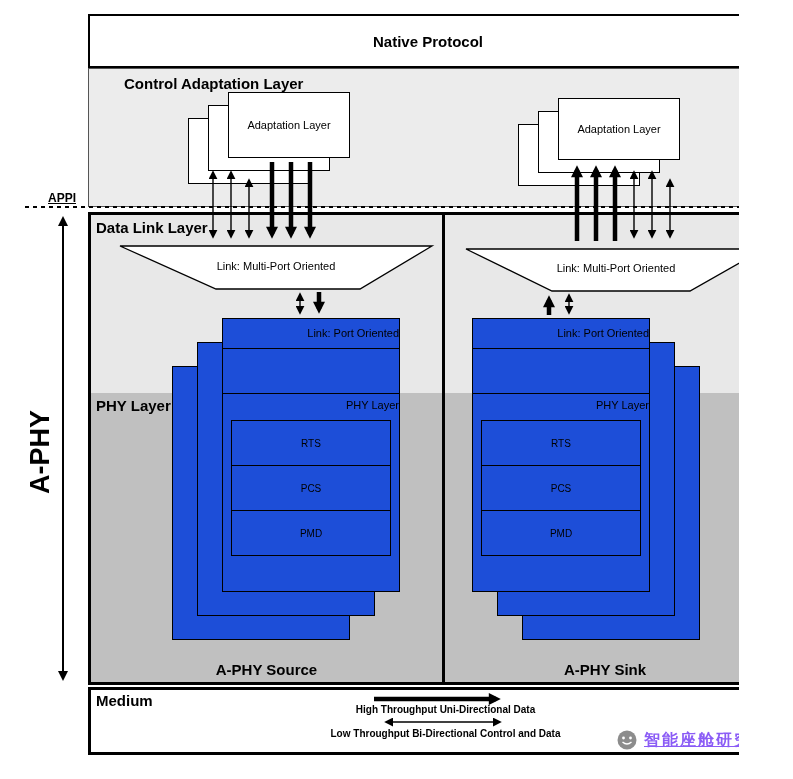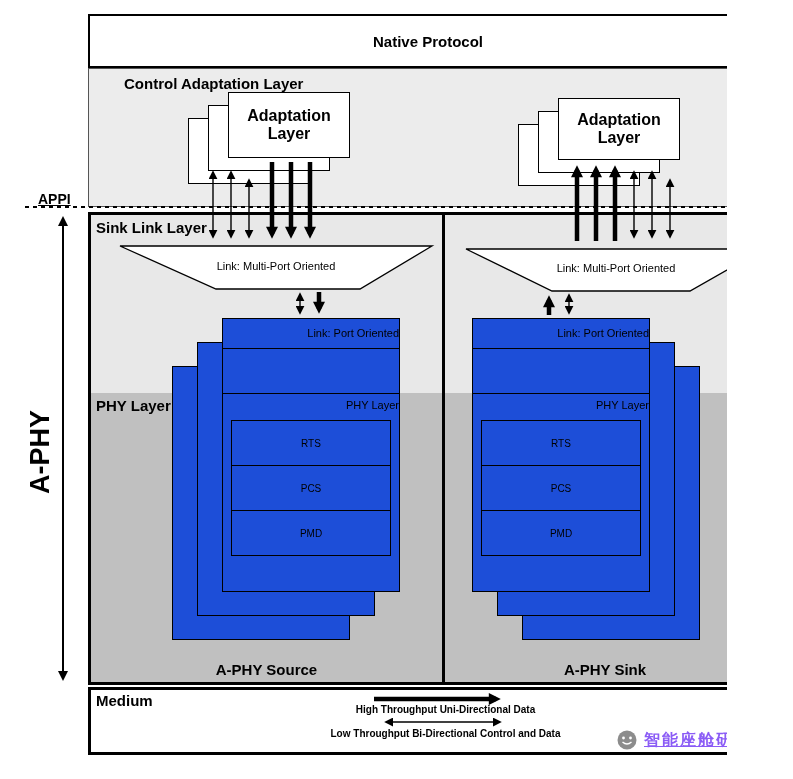--- a/index.html
+++ b/index.html
@@ -1,22 +1,22 @@
 <!DOCTYPE html>
 <html><head>
 <meta charset="utf-8">
 <style>
   html,body{margin:0;padding:0;background:#ffffff;}
   body{font-family:"Liberation Sans","DejaVu Sans",sans-serif;color:#000;}
-  .canvas{position:relative;width:727px;height:779px;background:#fff;overflow:hidden;}
+  .canvas{position:relative;width:727px;height:779px;background:#fff;overflow:hidden;padding-left:12px;}
   .abs{position:absolute;box-sizing:border-box;}
   .box{border:1px solid #000;background:#fff;}
   .ctr{display:flex;align-items:center;justify-content:center;text-align:center;}
   .lbl-lg{font-size:15px;font-weight:bold;white-space:nowrap;}
-  .lbl-sm{font-size:16px;font-weight:bold;}
+  .lbl-sm{font-size:11px;}
   svg.overlay{position:absolute;left:0;top:0;z-index:40;pointer-events:none;}
   .trap{fill:#ffffff;stroke:#000;stroke-width:1.3px;}
   .thin{stroke:#000;stroke-width:1.4px;}
   .mid{stroke:#000;stroke-width:2px;}
   .thick{stroke:#000;stroke-width:4.5px;}
   .dash{stroke:#000;stroke-width:2.2px;stroke-dasharray:4 4;}
   .traplabel{position:absolute;z-index:45;font-size:11px;text-align:center;white-space:nowrap;}
   .sheet{border:1px solid #000;background:#1d4ed8;text-align:right;}
   .sheet-header{height:29px;line-height:29px;border-bottom:1px solid #000;padding-left:8px;font-size:11px;}
   .phy-section{position:absolute;left:0;right:0;top:74px;bottom:0;border-top:1px solid #000;}
@@ -40,28 +40,28 @@
   <div class="abs lbl-lg" style="left:124px;top:75px;">Control Adaptation Layer</div>
 
   <div class="abs box" style="left:188px;top:118px;width:122px;height:66px;"></div>
   <div class="abs box" style="left:208px;top:105px;width:122px;height:66px;"></div>
   <div class="abs box ctr lbl-sm" style="left:228px;top:92px;width:122px;height:66px;">Adaptation Layer</div>
 
   <div class="abs box" style="left:518px;top:124px;width:122px;height:62px;"></div>
   <div class="abs box" style="left:538px;top:111px;width:122px;height:62px;"></div>
   <div class="abs box ctr lbl-sm" style="left:558px;top:98px;width:122px;height:62px;">Adaptation Layer</div>
 
-  <div class="abs" style="left:38px;top:191px;font-size:14px;font-weight:bold;text-decoration:underline;">APPI</div>
+  <div class="abs" style="left:48px;top:191px;font-size:12px;font-weight:bold;text-decoration:underline;">APPI</div>
 
   <div class="abs" style="left:88px;top:212px;width:680px;height:473px;border:3px solid #000;"></div>
   <div class="abs" style="left:91px;top:215px;width:674px;height:178px;background:#e8e8e8;"></div>
   <div class="abs" style="left:91px;top:393px;width:674px;height:289px;background:#c0c0c0;"></div>
   <div class="abs" style="left:442px;top:215px;width:3px;height:467px;background:#000;"></div>
 
-  <div class="abs lbl-lg" style="left:96px;top:219px;">Sink Link Layer</div>
+  <div class="abs lbl-lg" style="left:96px;top:219px;">Data Link Layer</div>
   <div class="abs lbl-lg" style="left:96px;top:397px;">PHY Layer</div>
 
   <div class="abs sheet" style="left:172px;top:366px;width:178px;height:274px;"></div>
   <div class="abs sheet" style="left:197px;top:342px;width:178px;height:274px;"></div>
   <div class="abs sheet" style="left:222px;top:318px;width:178px;height:274px;">
     <div class="sheet-header">Link: Port Oriented</div>
     <div class="phy-section">
       <div class="plabel">PHY Layer</div>
       <div class="rows">
         <div class="row">RTS</div>

